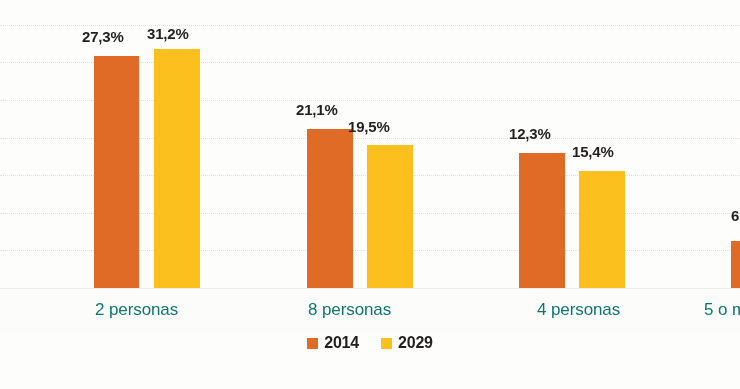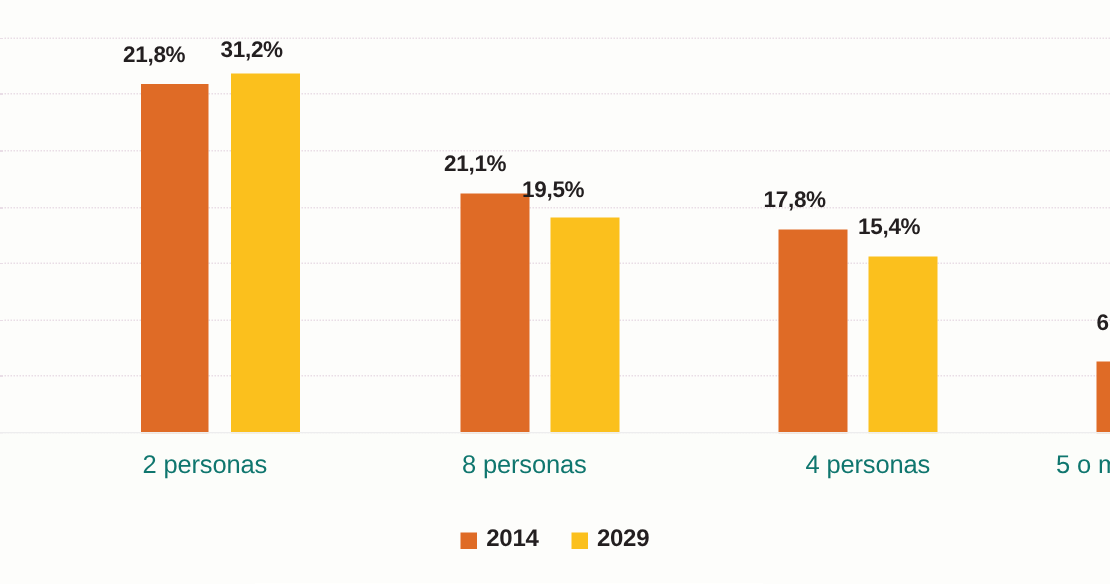--- a/index.html
+++ b/index.html
@@ -75,21 +75,21 @@
     font-size: 17px;
     color: #0f766e;
     white-space: nowrap;
     letter-spacing: -0.1px;
   }
 
   
   #legend {
     position: absolute;
     left: 0;
-    top: 345px;
+    top: 328px;
     width: 740px;
     height: 30px;
     display: flex;
     justify-content: center;
     align-items: center;
     gap: 22px;
   }
   .legend-item {
     display: flex;
     align-items: center;
@@ -117,33 +117,33 @@
     <div class="gridline" style="top:25px;"></div>
     <div class="gridline" style="top:62px;"></div>
     <div class="gridline" style="top:100px;"></div>
     <div class="gridline" style="top:138px;"></div>
     <div class="gridline" style="top:175px;"></div>
     <div class="gridline" style="top:213px;"></div>
     <div class="gridline" style="top:250px;"></div>
     <div class="gridline" style="top:288px;"></div>
 
     <div class="bar s2014" style="left:94px; width:45px; height:233px;"></div>
-    <div class="bar-label" style="left:82px; top:28px;">21,8%</div>
+    <div class="bar-label" style="left:82px; top:28px;">27,3%</div>
 
     <div class="bar s2029" style="left:154px; width:46px; height:240px;"></div>
     <div class="bar-label" style="left:147px; top:25px;">31,2%</div>
 
     <div class="bar s2014" style="left:307px; width:46px; height:160px;"></div>
     <div class="bar-label" style="left:296px; top:101px;text-align:center;">21,1%</div>
 
     <div class="bar s2029" style="left:367px; width:46px; height:144px;"></div>
     <div class="bar-label" style="left:348px; top:118px;">19,5%</div>
 
     <div class="bar s2014" style="left:519px; width:46px; height:136px;"></div>
-    <div class="bar-label" style="left:509px; top:125px;">17,8%</div>
+    <div class="bar-label" style="left:509px; top:125px;">12,3%</div>
 
     <div class="bar s2029" style="left:579px; width:46px; height:118px;"></div>
     <div class="bar-label" style="left:572px; top:143px;">15,4%</div>
 
     <div class="bar s2014" style="left:731px; width:45px; height:48px;"></div>
     <div class="bar-label" style="left:731px; top:207px;">6</div>
 
     <div id="baseline"></div>
   </div>
 

